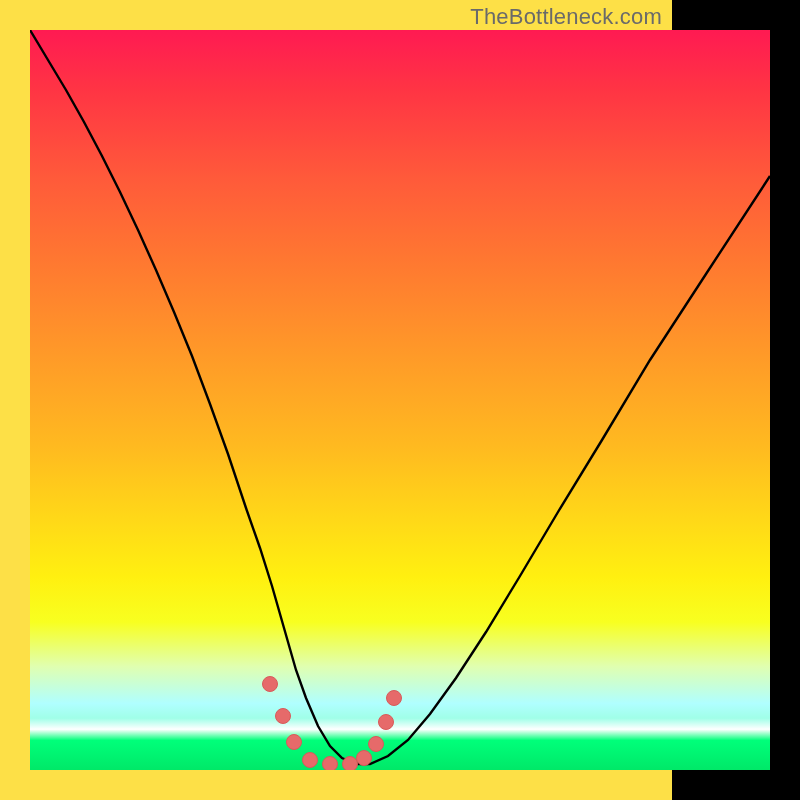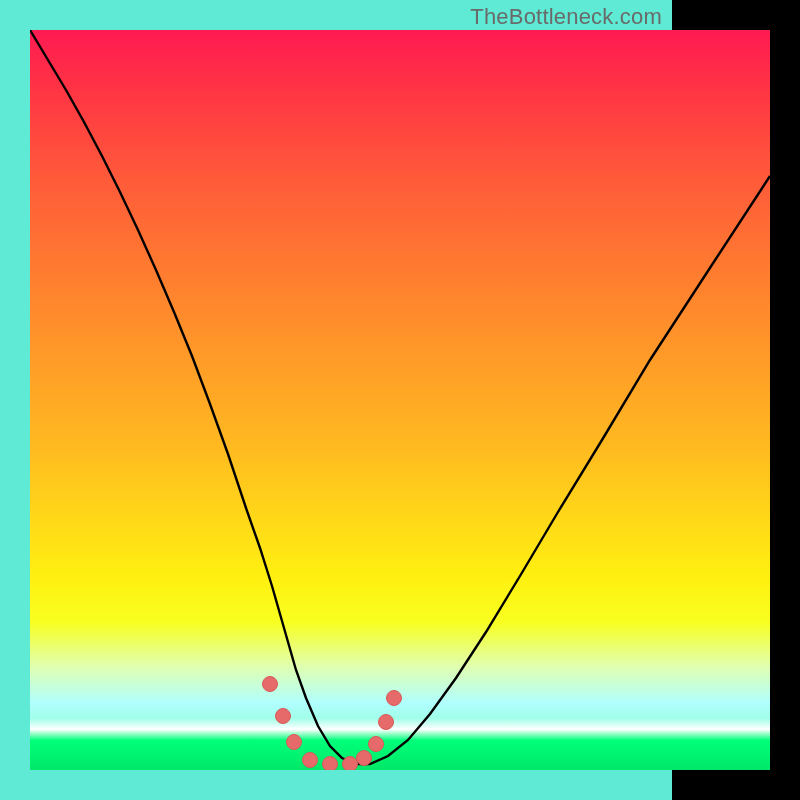--- a/index.html
+++ b/index.html
@@ -10,21 +10,21 @@
     background: #000;
     overflow: hidden;
     font-family: Arial, Helvetica, sans-serif;
   }
   .frame {
     position: absolute;
     left: 0;
     top: 0;
     width: 672px;
     height: 800px;
-    background: #5eead4;
+    background: #fde047;
   }
   .plot-area {
     position: absolute;
     left: 30px;
     top: 30px;
     width: 740px;
     height: 740px;
     overflow: hidden;
   }
   .gradient-bg {

